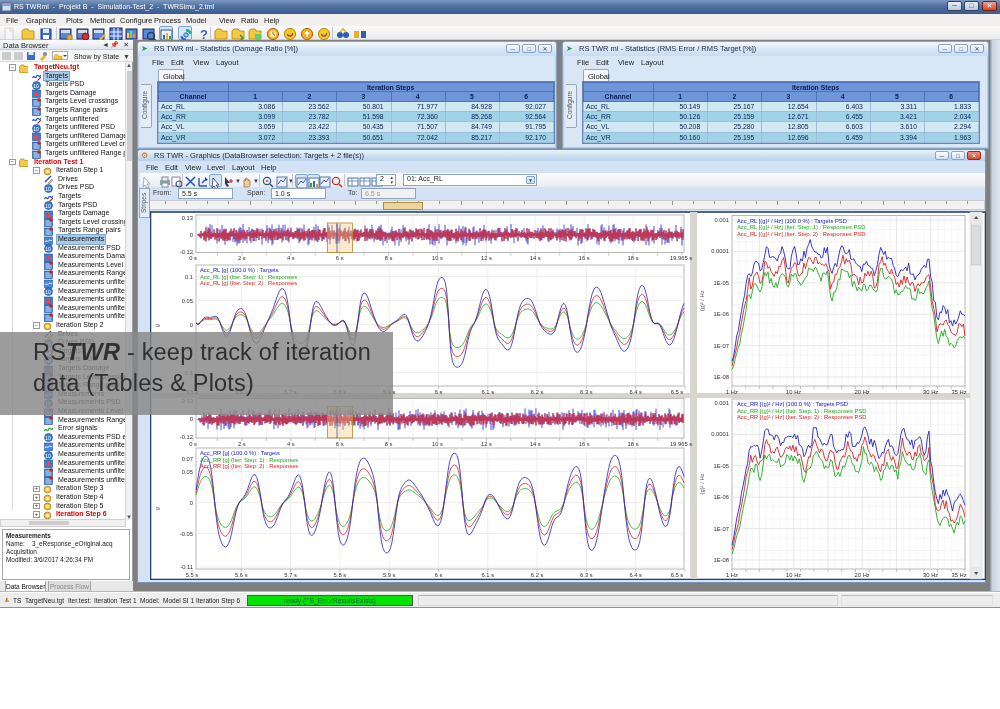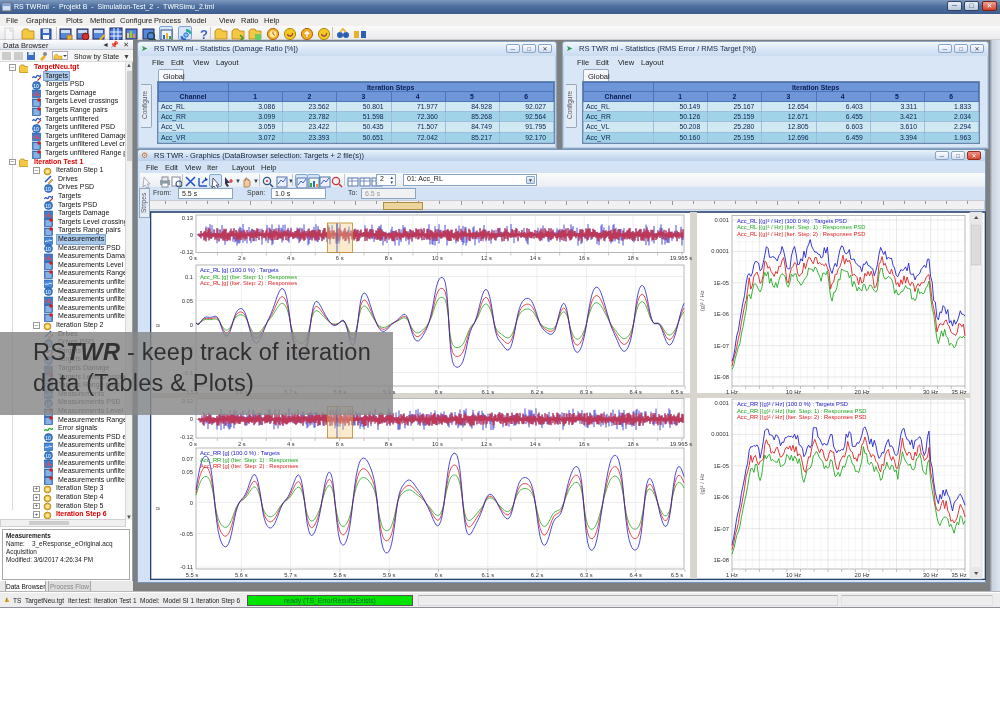--- a/index.html
+++ b/index.html
@@ -803,21 +803,21 @@
       <div id="gfx">
         <div id="gfxtitle"><span class="wico" style="color:#d07030">⚙</span>RS TWR - Graphics (DataBrowser selection: Targets + 2 file(s))<span class="wbtns" style="top:1px">
             <span class="wb">─</span>
             <span class="wb">□</span>
             <span class="wb red">✕</span>
           </span></div>
         <div id="gfxmenu">
           <span style="left:8px">File</span>
           <span style="left:27px">Edit</span>
           <span style="left:47px">View</span>
-          <span style="left:69px">Iter</span>
+          <span style="left:69px">Level</span>
           <span style="left:94px">Layout</span>
           <span style="left:123px">Help</span>
         </div>
         <div id="gfxtools">
           <div style="position:absolute;left:1px;top:1px;width:13px;height:13px;opacity:0.45"><svg width="12" height="12" viewBox="0 0 12 12">
               <path d="M3 1l6 7H6l2 3-2 1-2-3-2 2z" fill="#fff" stroke="#335" stroke-width="0.8"></path>
             </svg></div>
           <div style="position:absolute;left:19px;top:1px;width:13px;height:13px;"><svg width="12" height="12" viewBox="0 0 12 12">
               <rect x="1" y="4" width="10" height="5" fill="#8aa"></rect>
               <rect x="3" y="1" width="6" height="4" fill="#eee" stroke="#889"></rect>

